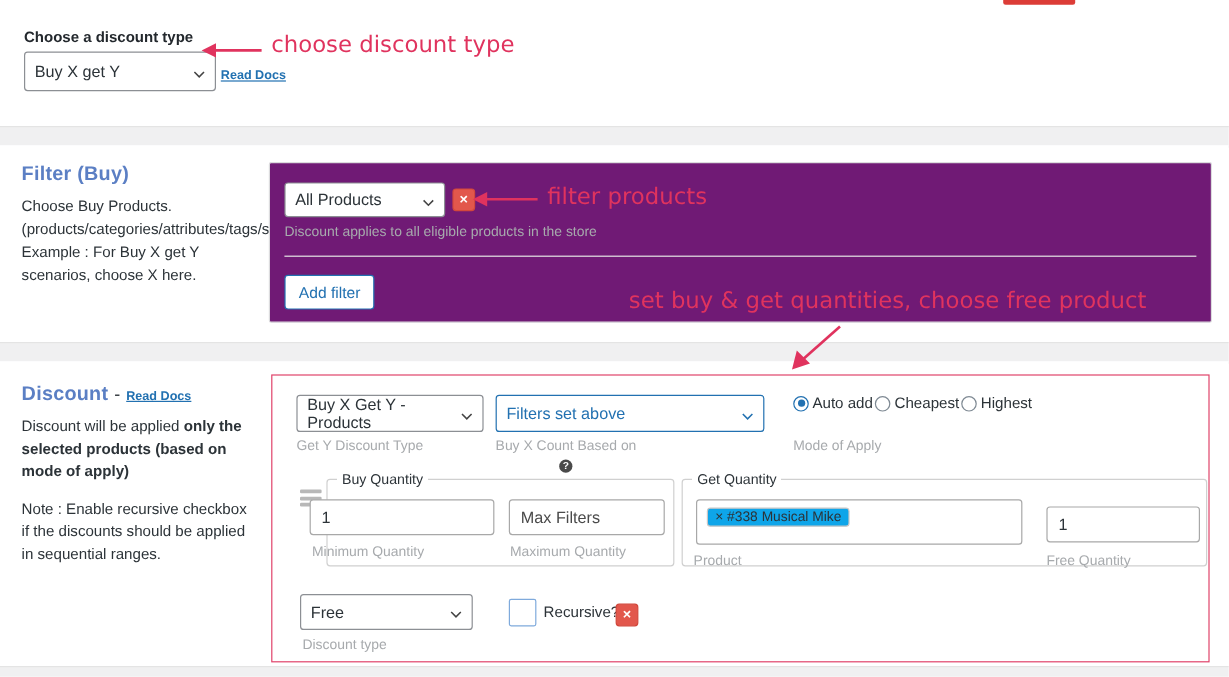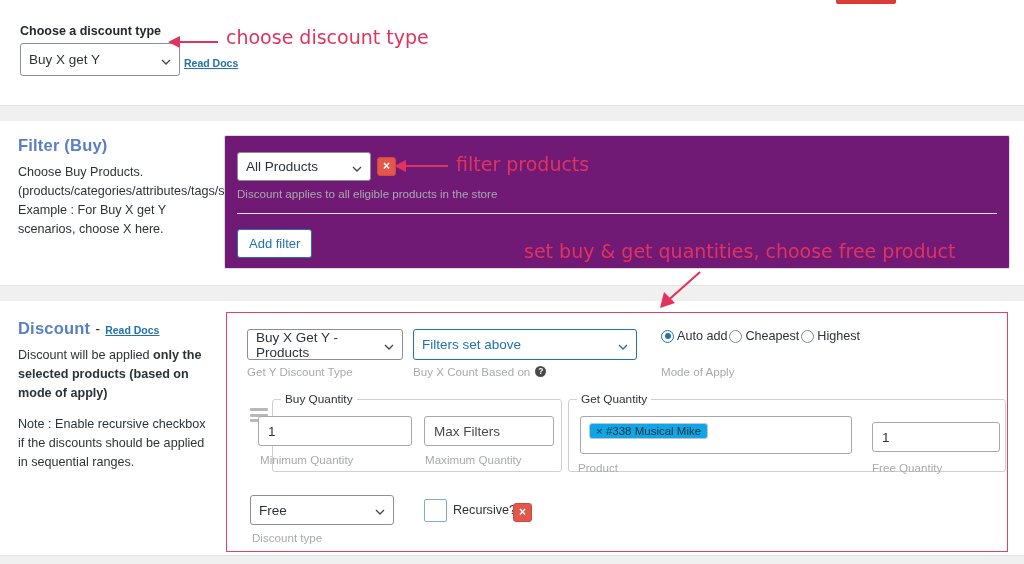--- a/index.html
+++ b/index.html
@@ -259,21 +259,21 @@
     left: 186px;
     top: 16px;
     width: 224px;
     height: 31px;
   }
   .sublabel {
     font-size: 11.6px;
     color: #a7aaad;
   }
   .row1-lab1 { position: absolute; left: 20px; top: 52px; }
-  .row1-lab2 { position: absolute; left: 186px; top: 52px; display: flex; align-items: center; gap: 5px; }
+  .row1-lab2 { position: absolute; left: 186px; top: 52px; display: flex; align-items: center; gap: 5px; flex-direction: column; }
   .info-dot {
     display: inline-block;
     width: 11px;
     height: 11px;
     border-radius: 50%;
     background: #4a4a4a;
     color: #fff;
     font-size: 8.5px;
     font-weight: bold;
     text-align: center;

